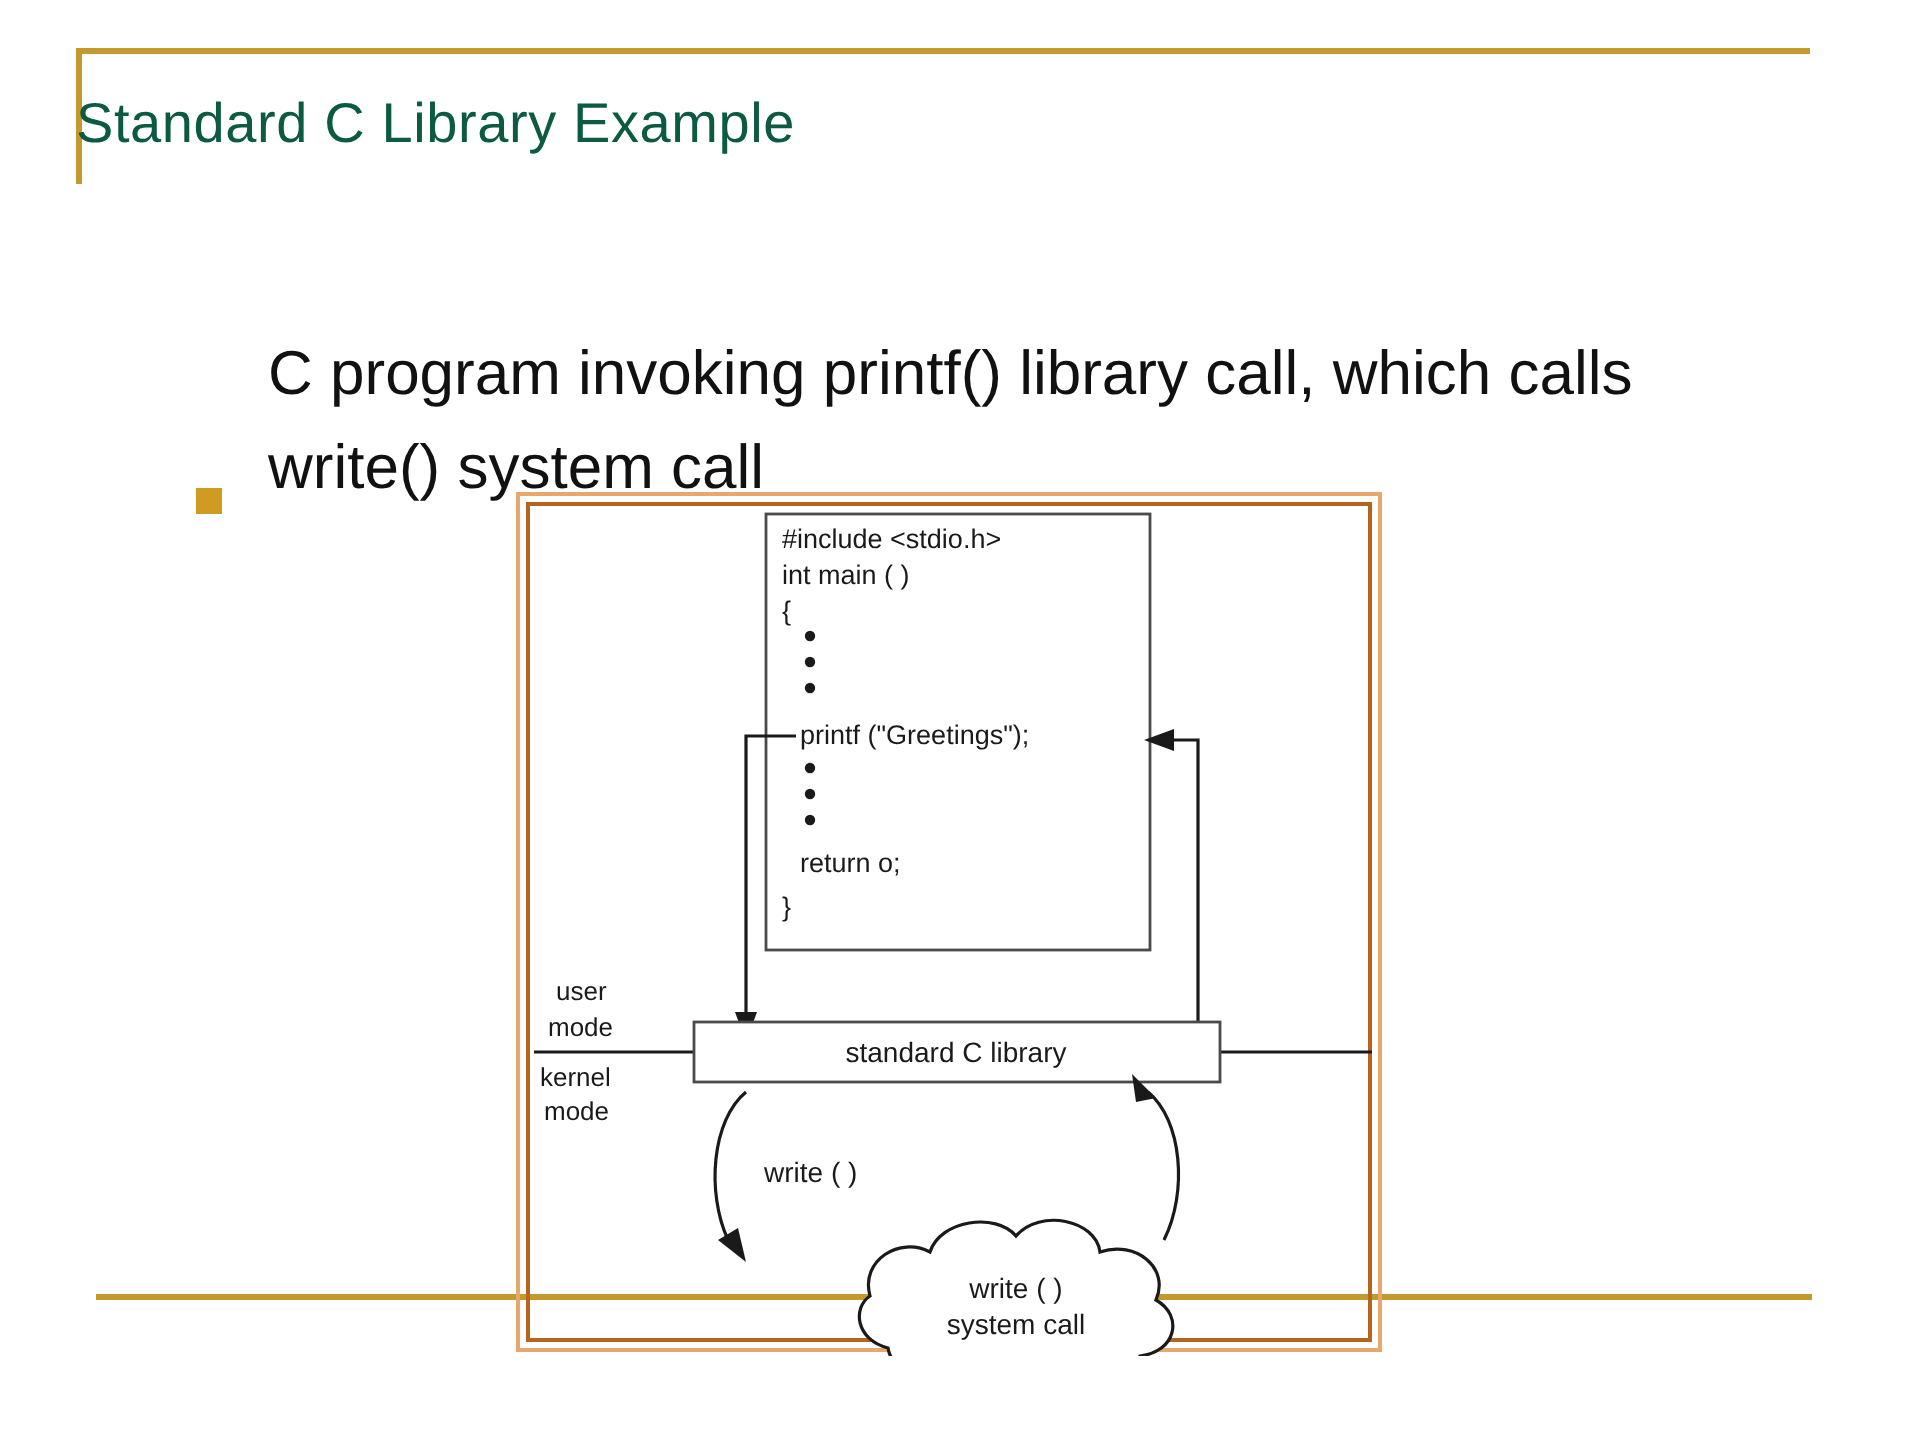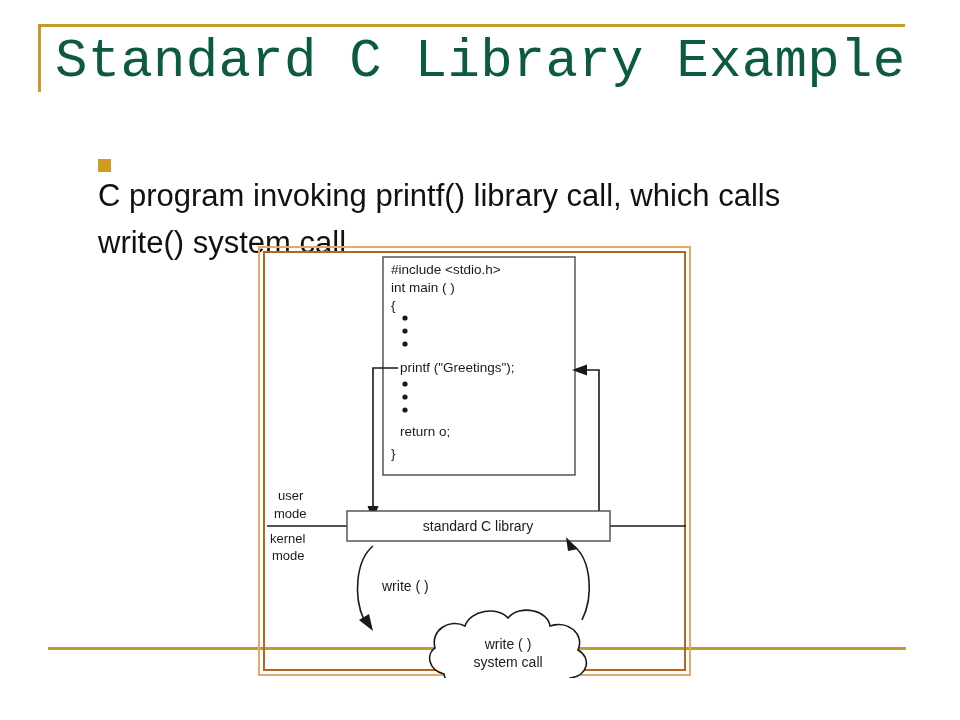--- a/index.html
+++ b/index.html
@@ -37,39 +37,38 @@
     left: 48px;
     top: 647px;
     width: 858px;
     height: 3px;
     background: #c49a2c;
   }
 
   
   .slide-title {
     position: absolute;
-    left: 55px;
+    left: 38px;
     top: 36px;
-    font-family: Liberation Mono, monospace;
-    font-size: 54px;
+    font-family: Liberation Sans, sans-serif;
+    font-size: 28px;
     line-height: 52px;
     color: #0b5a41;
     letter-spacing: 0.3px;
     white-space: nowrap;
   }
 
   
   .bullet-row {
     position: absolute;
     left: 98px;
-    top: 144px;
+    top: 163px;
     width: 740px;
     display: flex;
-    align-items: flex-start;
-    flex-direction: column;
+    align-items: flex-end;
   }
   .bullet-marker {
     width: 13px;
     height: 13px;
     background: #cf9b21;
     margin-top: 15px;
     margin-right: 23px;
     flex: 0 0 auto;
   }
   .bullet-text {

